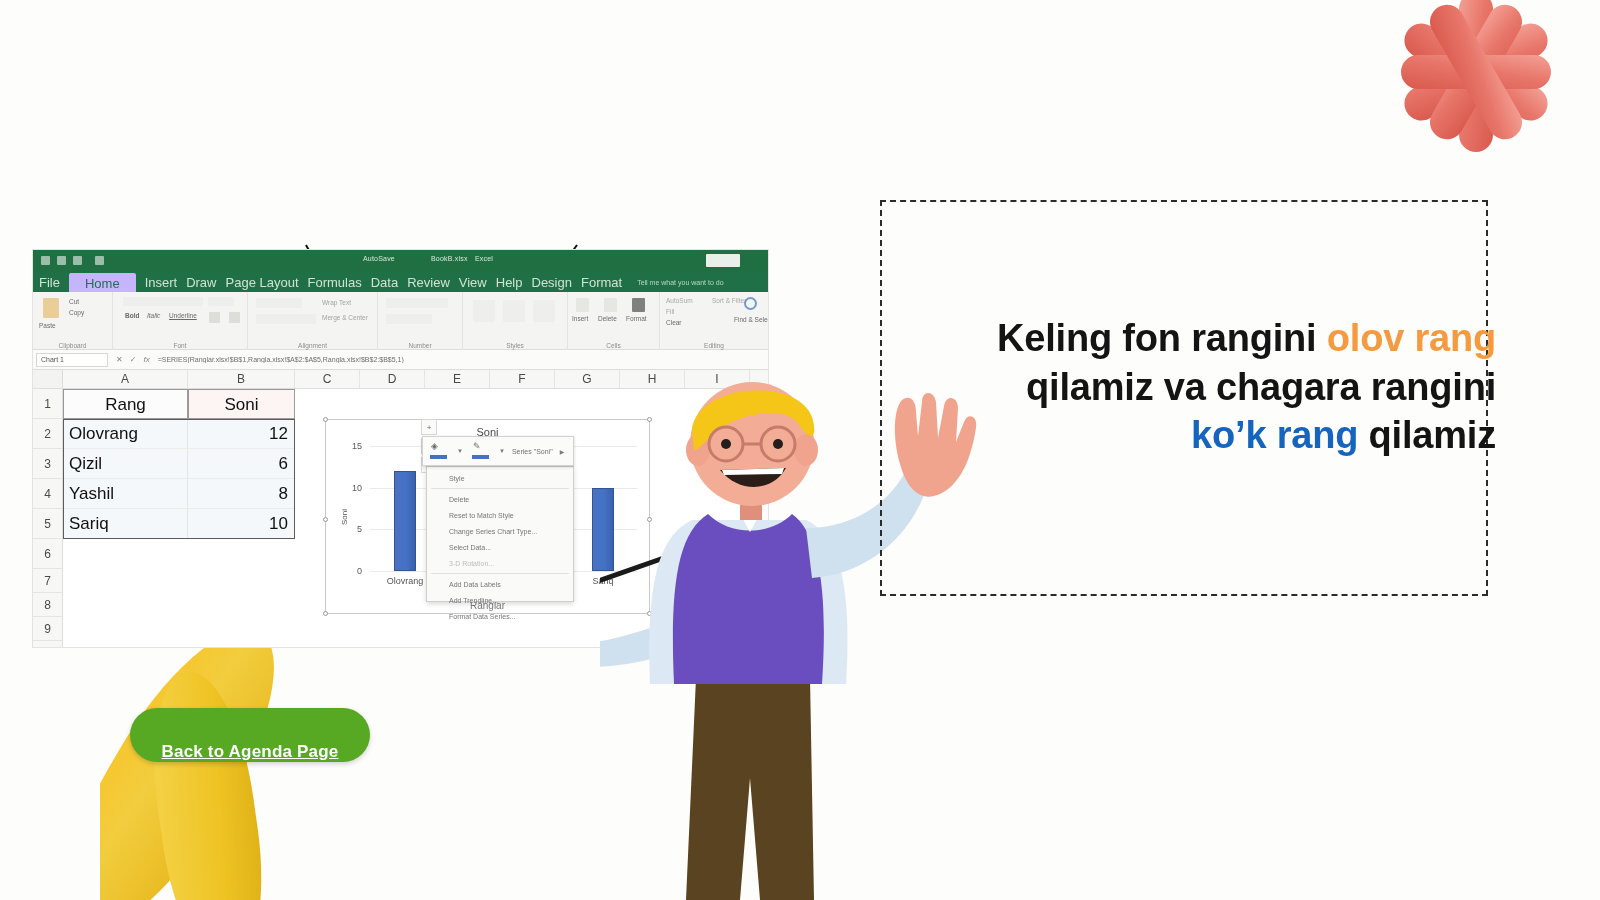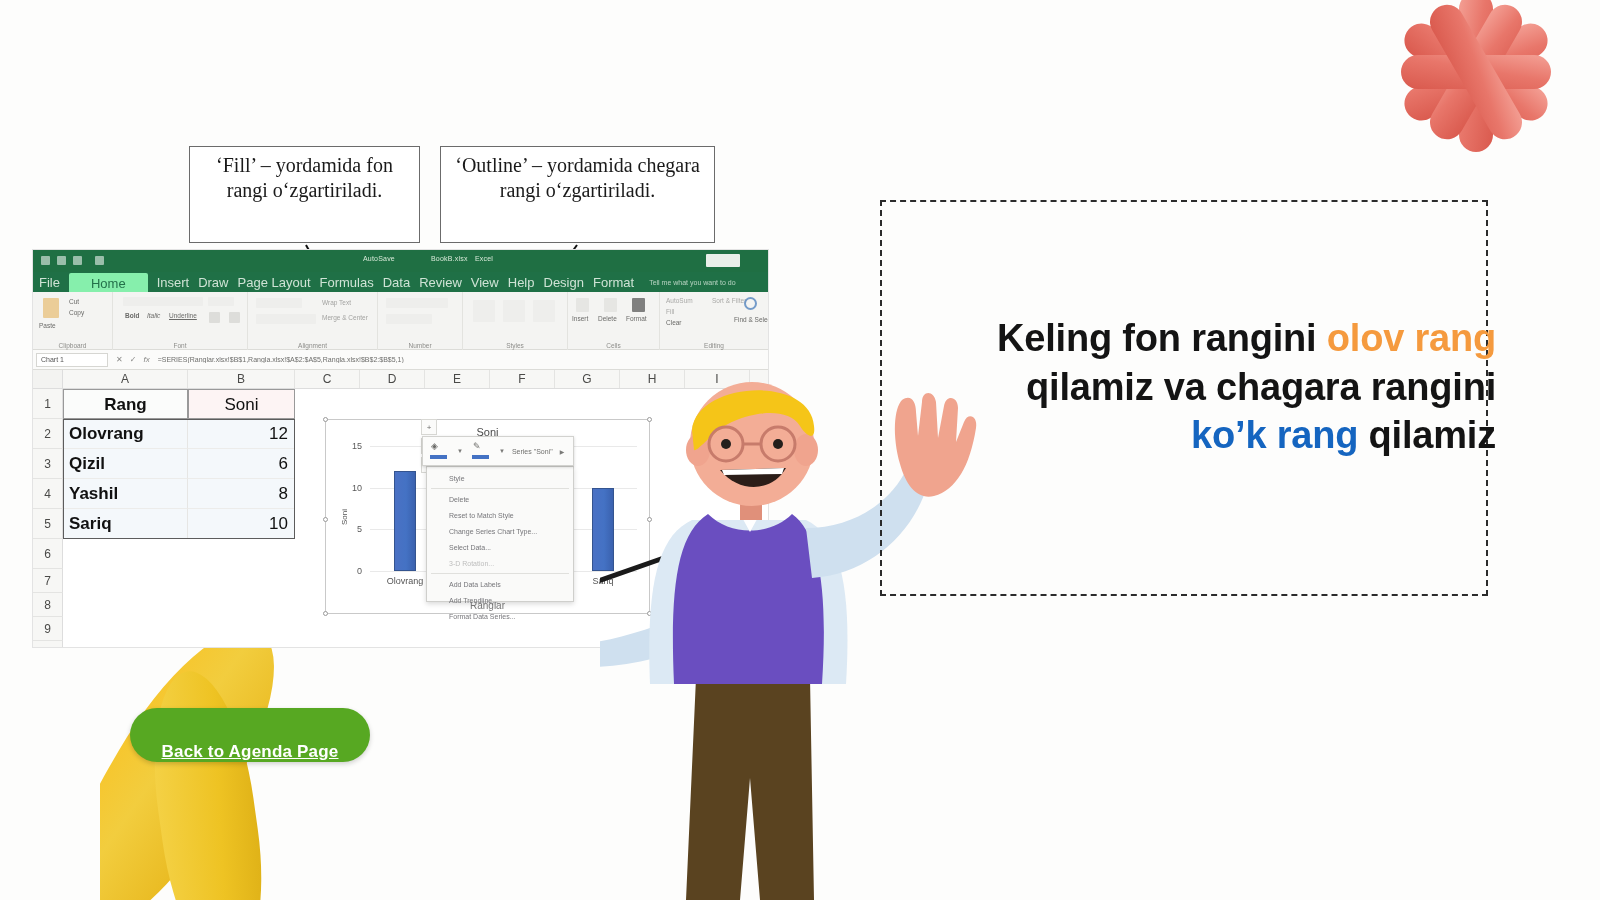--- a/index.html
+++ b/index.html
@@ -68,21 +68,21 @@
   .xl-signin {
     position: absolute; right: 28px; top: 4px; width: 34px; height: 13px;
     background: #e9efe9; border-radius: 1px;
   }
   .xl-tabs {
     height: 20px; background: #1f7046; display: flex; align-items: center;
     padding-left: 6px; gap: 9px;
   }
   .xl-tab { color: #cfe3d5; font-size: 13px; white-space: nowrap; }
   .xl-tab.active {
-    background: #86efac; color: #23704a; padding: 3px 22px; border-radius: 2px 2px 0 0;
+    background: #c4b5fd; color: #23704a; padding: 3px 16px; border-radius: 2px 2px 0 0;
     margin-bottom: -3px;
   }
   .xl-tellme { color: #cfe3d5; font-size: 7px; margin-left: 6px; opacity: .85; }
 
   .xl-ribbon {
     height: 58px; background: #f4f4f2; border-bottom: 1px solid #dcdcd8;
     position: relative;
   }
   .rib-group {
     position: absolute; top: 0; height: 58px; border-right: 1px solid #e3e3df;
@@ -124,21 +124,21 @@
     height: 30px; border-bottom: 1px solid #e4e4e2; border-right: 1px solid #ddd;
     text-align: center; line-height: 30px; font-size: 12px; color: #4a4a48;
   }
   .cells { position: relative; flex: 1; }
   .datarow { display: flex; height: 30px; }
   .cell {
     border-right: 1px solid #e6e6e4; border-bottom: 1px solid #ececea;
     font-size: 17px; color: #111; padding: 0 6px; line-height: 30px;
     overflow: hidden; white-space: nowrap;
   }
-  .cell.a { width: 125px; font-weight: bold; }
+  .cell.a { width: 125px; }
   .cell.b { width: 107px; text-align: right; }
   .cell.hdr { text-align: center; }
   .hdr-a { background: #fbfcfb; border: 1px solid #999; }
   .hdr-b { background: #fdf4f4; border: 1px solid #999; }
   .body-cell { background: #f4f8fb; }
   .selbox {
     position: absolute; left: 0; top: 30px; width: 232px; height: 120px;
     border: 1.8px solid #5c5c5c; pointer-events: none;
   }
 
@@ -258,22 +258,20 @@
     <div class="ribbon-band2"></div>
   </div>
 
   <svg class="leader" style="left:0;top:0;width:1600px;height:900px">
     <line x1="306" y1="245" x2="402" y2="417" stroke="#111" stroke-width="2"></line>
     <polygon points="402,417 390,404 398,400" fill="#111"></polygon>
     <line x1="577" y1="245" x2="452" y2="417" stroke="#111" stroke-width="2"></line>
     <polygon points="452,417 456,401 464,407" fill="#111"></polygon>
   </svg>
 
-  <div class="callout" id="callout-fill">‘Fill’ – yordamida fon rangi o‘zgartiriladi.</div>
-  <div class="callout" id="callout-outline">‘Outline’ – yordamida chegara rangi o‘zgartiriladi.</div>
 
   <div id="excel">
 
     <div class="xl-title">
       <div class="tbtn" style="left:8px"></div>
       <div class="tbtn" style="left:24px"></div>
       <div class="tbtn" style="left:40px"></div>
       <div class="tbtn" style="left:62px"></div>
       <div class="tlabel" style="left:330px">AutoSave</div>
       <div class="tlabel" style="left:398px">BookB.xlsx</div>

